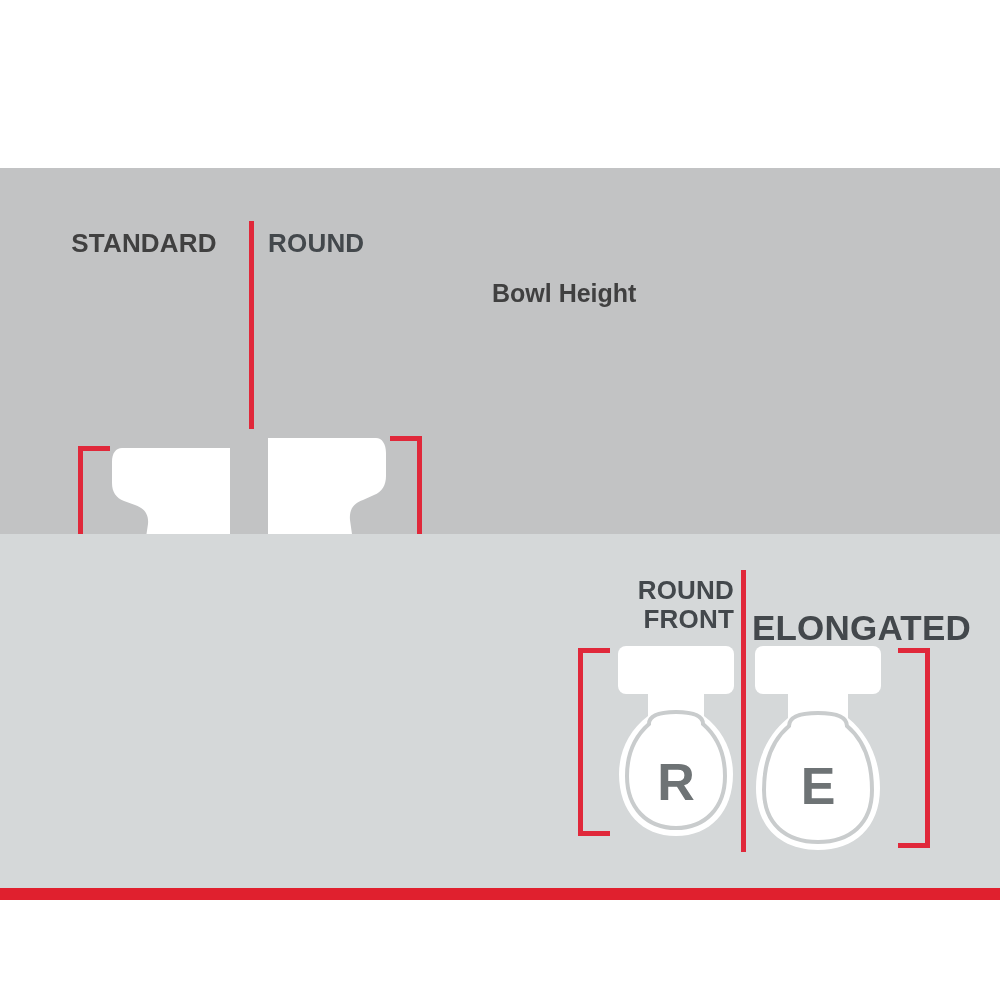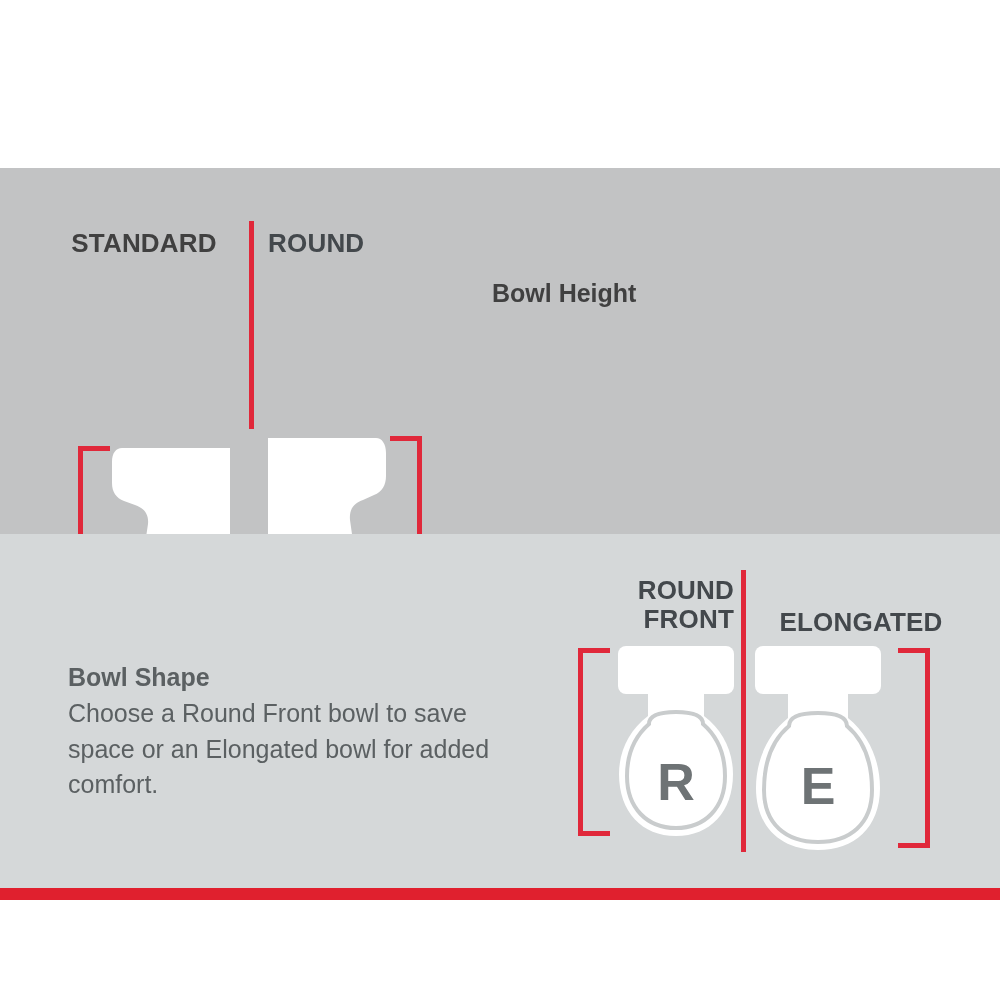--- a/index.html
+++ b/index.html
@@ -72,22 +72,22 @@
   #section2{position:absolute;left:0;top:534px;width:1000px;height:354px;background:#d5d8d9;}
   #s2-text{position:absolute;left:68px;top:128px;width:470px;}
   #s2-heading{font-size:25px;font-weight:bold;color:#5b6062;line-height:1.2;margin-bottom:4px;}
   #s2-body{font-size:25px;font-weight:normal;color:#5b6062;line-height:1.42;}
 
   #s2-label-round{
     position:absolute;left:592px;top:42px;width:142px;text-align:right;
     font-size:26px;font-weight:bold;color:#43484c;line-height:1.12;letter-spacing:0.2px;
   }
   #s2-label-elongated{
-    position:absolute;left:752px;top:74px;width:218px;text-align:center;
-    font-size:26px;font-weight:bold;color:#43484c;line-height:1.12;letter-spacing:0.2px;
+    position:absolute;left:752px;top:74px;width:218px;text-align:right;
+    font-size:35px;font-weight:bold;color:#43484c;line-height:1.12;letter-spacing:0.2px;
   }
   #s2-divider{position:absolute;left:741px;top:36px;width:5px;height:282px;background:#e0283a;}
 
   #s2-bracket-left{left:578px;top:648px;width:32px;height:188px;position:absolute;}
   #s2-bracket-left .vbar{left:0;}
   #s2-bracket-left .tbar{left:0;top:0;width:32px;}
   #s2-bracket-left .bbar{left:0;bottom:0;width:32px;}
 
   #s2-bracket-right{left:898px;top:648px;width:32px;height:200px;position:absolute;}
   #s2-bracket-right .vbar{right:0;left:auto;}
@@ -160,24 +160,20 @@
     <div id="s1-dim-standard">15”</div>
     <div id="s1-dim-chair">16.5”</div>
 
     <div id="s1-text">
       <div id="s1-heading">Bowl Height</div>
     </div>
   </div>
 
   <div id="section2">
 
-    <div id="s2-text">
-      <div id="s2-heading">Bowl Shape</div>
-      <div id="s2-body">Choose a Round Front bowl to save space or an Elongated bowl for added comfort.</div>
-    </div>
 
     <div id="s2-label-round" style="white-space:pre-line;">ROUND
 FRONT</div>
     <div id="s2-label-elongated">ELONGATED</div>
 
     <div id="s2-divider"></div>
   </div>
 
   <div class="bracket" id="s2-bracket-left">
     <div class="vbar"></div>

